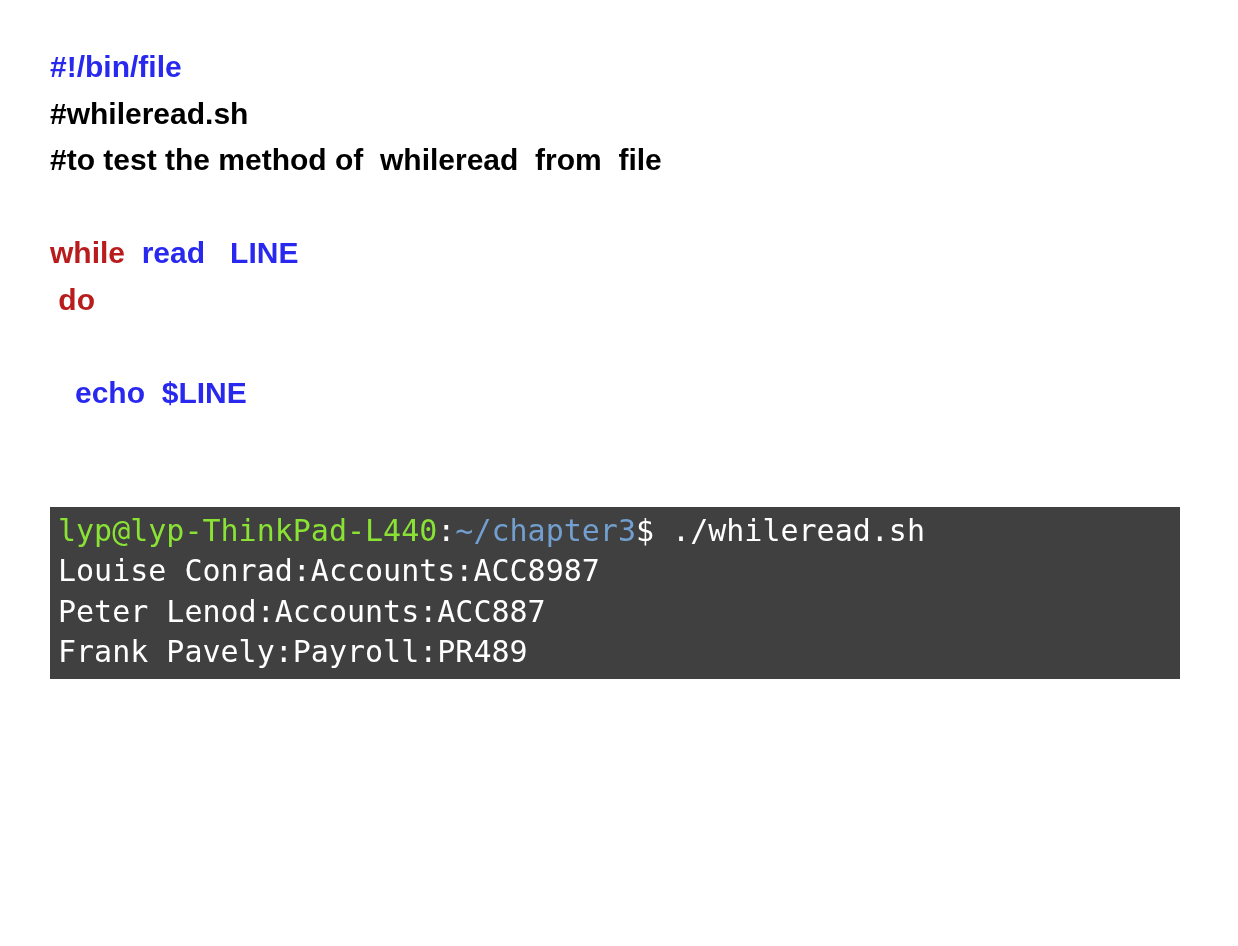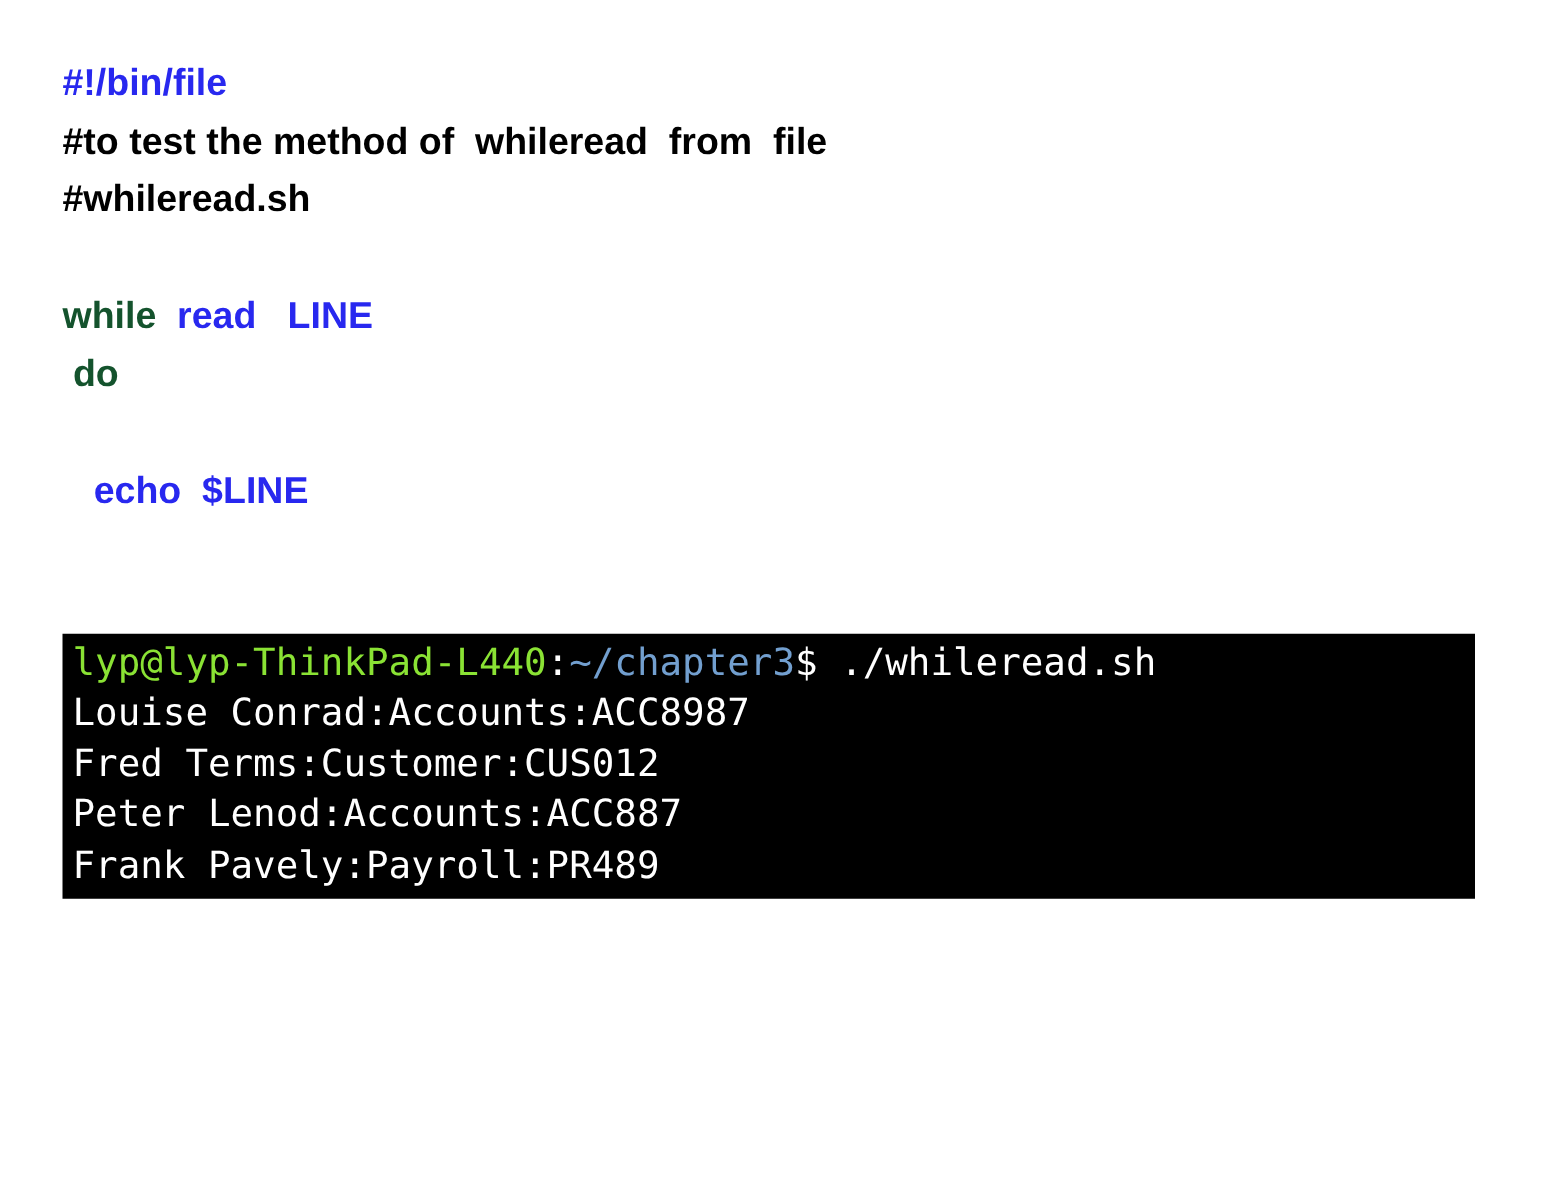--- a/index.html
+++ b/index.html
@@ -19,27 +19,27 @@
       line-height: 1.55;
       margin-bottom: 44px;
     }
     .blue {
       color: #2828ef;
     }
     .black {
       color: #000000;
     }
     .pink {
-      color: #14532d;
+      color: #b91c1c;
     }
     .code-line {
       white-space: pre;
     }
     .terminal {
-      background: #000000;
+      background: #404040;
       padding: 4px 8px 6px 8px;
       font-family: 'DejaVu Sans Mono', 'Ubuntu Mono', Consolas, monospace;
       font-size: 30px;
       line-height: 1.35;
       width: 1130px;
       font-weight: 500;
     }
     .term-user {
       color: #8ae234;
     }
@@ -58,31 +58,30 @@
     .term-output {
       color: #ffffff;
       white-space: pre;
     }
   </style>
 </head>
 <body>
 
 <div class="code-block">
   <div class="code-line"><span class="blue">#!/bin/file</span></div>
+  <div class="code-line"><span class="black">#whileread.sh</span></div>
   <div class="code-line"><span class="black">#to test the method of  whileread  from  file</span></div>
-  <div class="code-line"><span class="black">#whileread.sh</span></div>
   <div class="code-line">&nbsp;</div>
   <div class="code-line"><span class="pink">while</span><span class="blue">  read   LINE</span></div>
   <div class="code-line"><span class="pink"> do</span></div>
   <div class="code-line">&nbsp;</div>
   <div class="code-line"><span class="blue">   echo  $LINE</span></div>
   <div class="code-line">&nbsp;</div>
 </div>
 
 <div class="terminal">
   <div class="term-line">
     <span class="term-user">lyp@lyp-ThinkPad-L440</span><span class="term-colon">:</span><span class="term-path">~/chapter3</span><span class="term-dollar">$ </span><span class="term-cmd">./whileread.sh</span>
   </div>
   <div class="term-output">Louise Conrad:Accounts:ACC8987</div>
-  <div class="term-output">Fred Terms:Customer:CUS012</div>
   <div class="term-output">Peter Lenod:Accounts:ACC887</div>
   <div class="term-output">Frank Pavely:Payroll:PR489</div>
 </div>
 
 </body></html>

